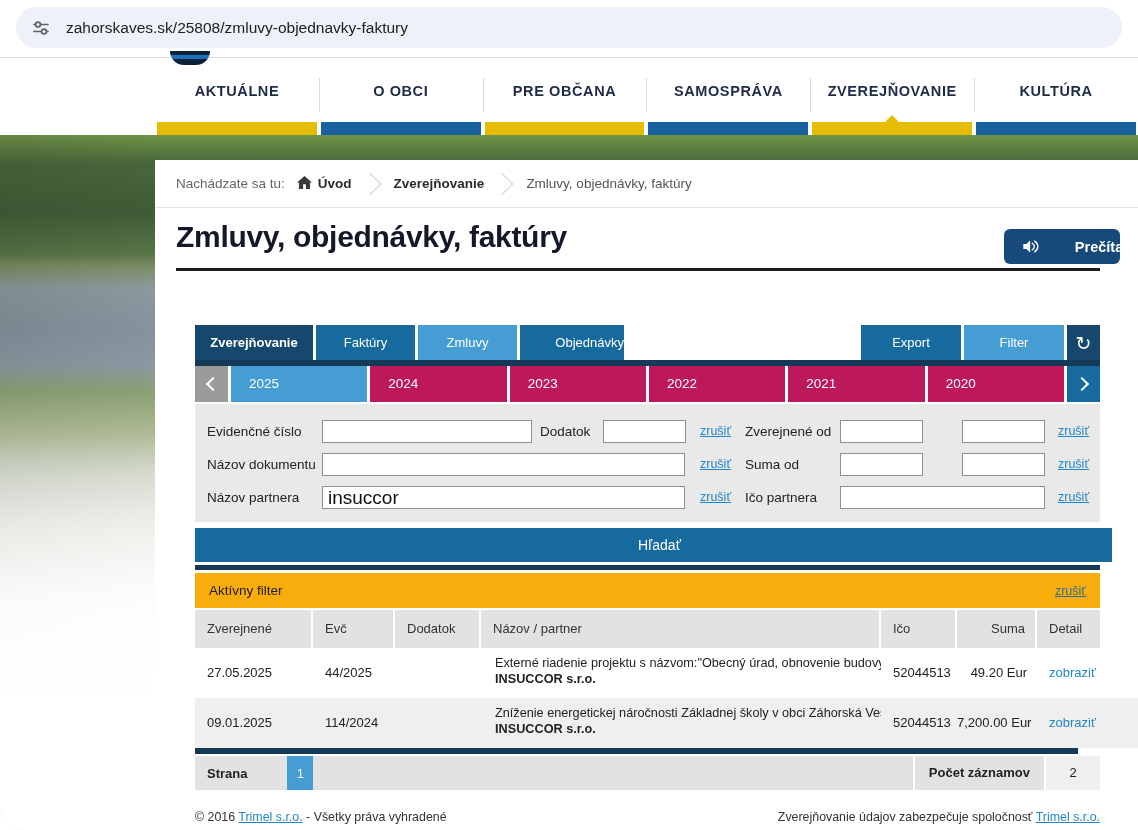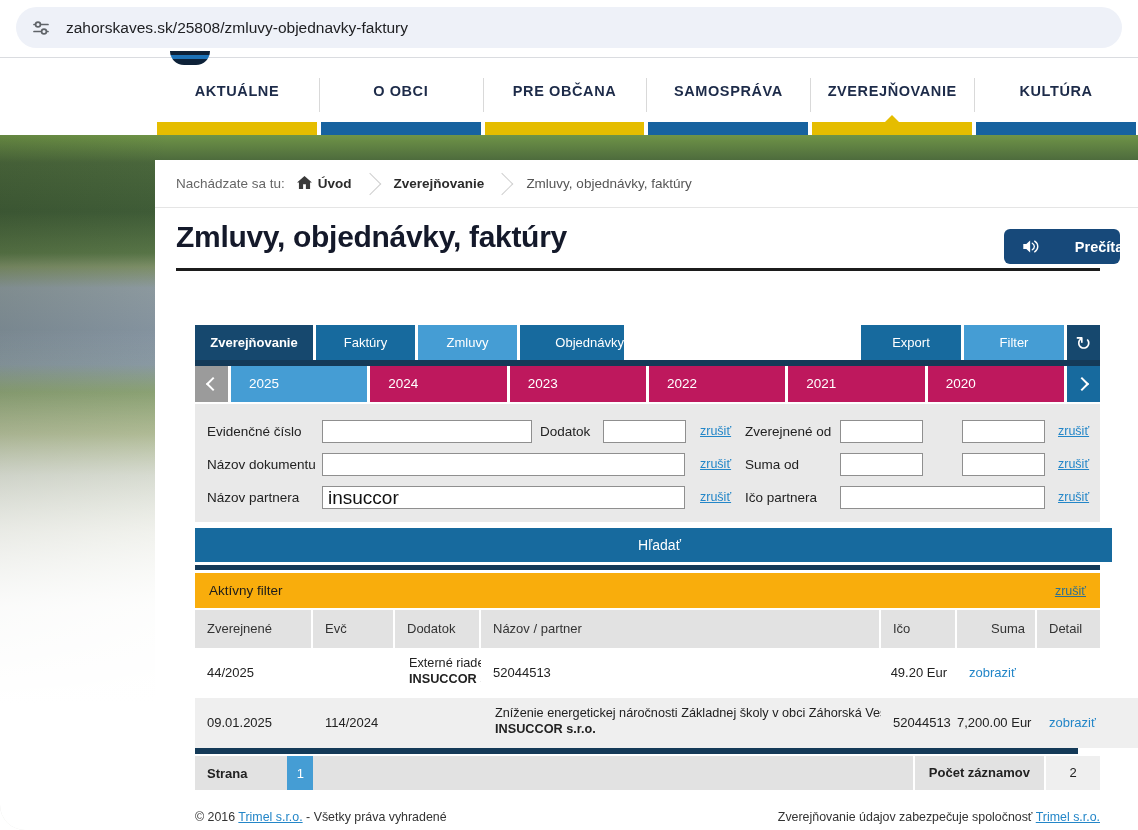--- a/index.html
+++ b/index.html
@@ -306,20 +306,21 @@
       <div class="th">Zverejnené</div>
       <div class="th">Evč</div>
       <div class="th">Dodatok</div>
       <div class="th">Názov / partner</div>
       <div class="th">Ičo</div>
       <div class="th num">Suma</div>
       <div class="th">Detail</div>
     </div>
 
     <div class="tbl tbl-grid trow r0" style="position:absolute;">
+      <div class="td">27.05.2025</div>
       <div class="td">44/2025</div>
       <div class="td"></div>
       <div class="td name">
         <div class="nm1">Externé riadenie projektu s názvom:"Obecný úrad, obnovenie budovy"</div>
         <div class="nm2">INSUCCOR s.r.o.</div>
       </div>
       <div class="td">52044513</div>
       <div class="td num">49.20 Eur</div>
       <div class="td"><span class="show-link">zobraziť</span></div>
     </div>

